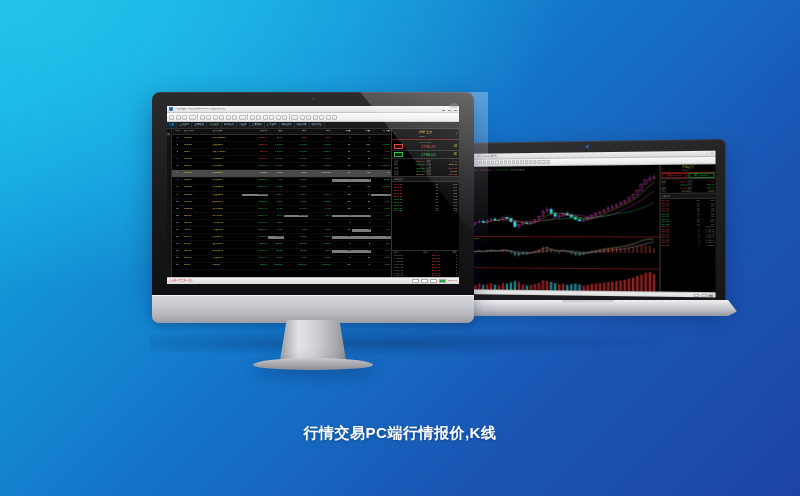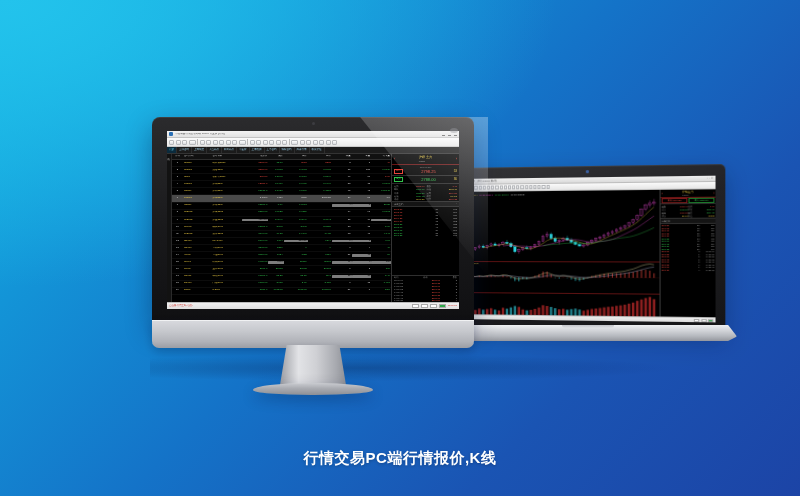--- a/index.html
+++ b/index.html
@@ -4,21 +4,21 @@
 <style>
   * { margin:0; padding:0; box-sizing:border-box; }
   html,body { width:800px; height:496px; overflow:hidden; }
   body {
     font-family:"Liberation Sans","DejaVu Sans",sans-serif;
     background:
       radial-gradient(ellipse 120% 100% at 0% 0%, #23c3ec 0%, rgba(35,195,236,0) 58%),
       linear-gradient(135deg,#14b4e2 0%, #1396d8 22%, #1473c8 48%, #1a54b3 74%, #1c44a6 100%);
     position:relative;
   }
-  .stage { position:absolute; inset:0;margin-top:25px; }
+  .stage { position:absolute; inset:0; }
 
   
   .monitor { position:absolute; left:152px; top:92px; width:322px; height:228px; z-index:3; }
   .mon-bezel {
     position:absolute; left:0; top:0; width:322px; height:205px;
     background:linear-gradient(180deg,#2b2b2d 0%,#19191b 55%,#101012 100%);
     border-radius:8px 8px 2px 2px;
     box-shadow:0 10px 26px rgba(0,20,60,.38), inset 0 1px 0 rgba(255,255,255,.09);
   }
   .mon-cam { position:absolute; left:50%; top:5px; width:3px; height:3px; margin-left:-1.5px;

